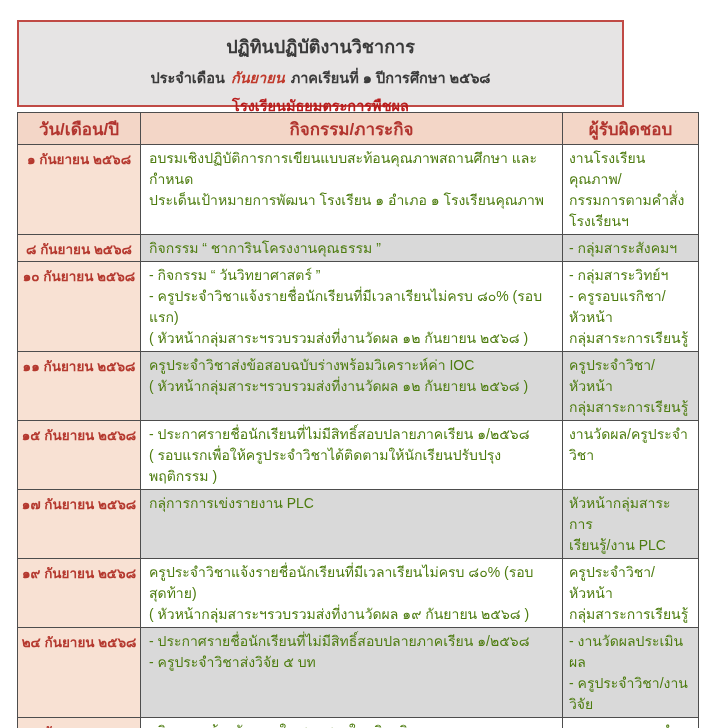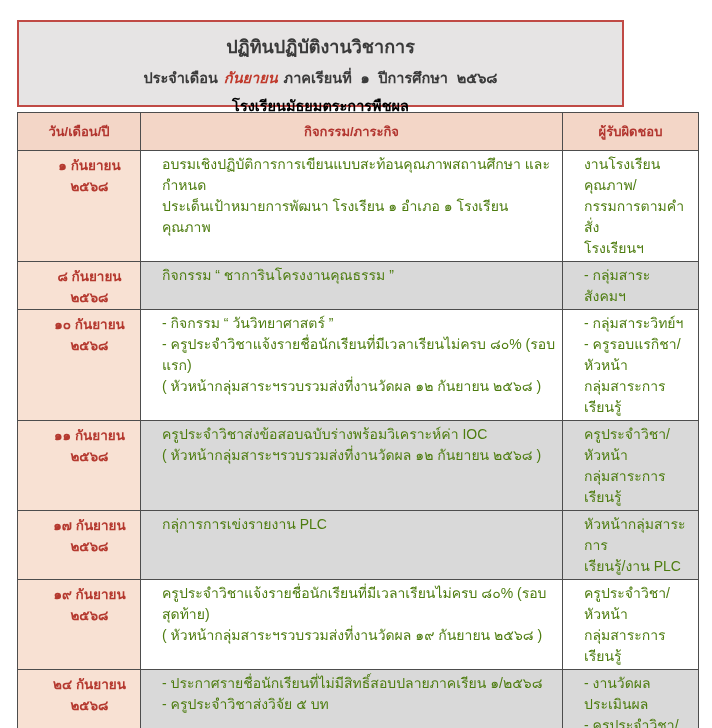--- a/index.html
+++ b/index.html
@@ -6,34 +6,34 @@
   html,body { width:712px; height:728px; background:#ffffff;
     font-family:"Liberation Sans","DejaVu Sans",sans-serif; color:#333333; }
   .page { position:relative; width:712px; height:728px; background:#ffffff; overflow:hidden; }
 
   
   .header-box {
     position:absolute; left:17px; top:20px; width:607px; height:87px;
     background:#e6e4e4; border:2px solid #c04a45; text-align:center;
   }
   .title-line { margin-top:10px; font-size:18px; font-weight:bold; color:#3a3a3a; }
-  .subtitle-line { margin-top:5px; font-size:14.5px; font-weight:bold; color:#3a3a3a;font-family:Liberation Mono, monospace; }
+  .subtitle-line { margin-top:5px; font-size:14.5px; font-weight:bold; color:#3a3a3a; }
   .subtitle-line span { margin:0 3px; }
   .month-red { color:#c0392b; font-style:italic; }
-  .school-line { margin-top:5px; font-size:14.5px; font-weight:bold; color:#000000; }
+  .school-line { margin-top:5px; font-size:14.5px; font-weight:bold; color:#b91c1c; }
 
   
   table.cal {
     position:absolute; left:17px; top:112px; width:681px;
     border-collapse:collapse; table-layout:fixed;
   }
-  table.cal th, table.cal td { border:1px solid #4d4d4d;padding-left:21px; }
+  table.cal th, table.cal td { border:1px solid #4d4d4d; }
   table.cal th {
-    background:#f3d6c7; color:#b2352f; font-weight:bold; font-size:13px;
-    height:27px; text-align:center; vertical-align:middle; padding:8px 0;
+    background:#f3d6c7; color:#b2352f; font-weight:bold; font-size:17px;
+    height:27px; text-align:center; vertical-align:middle; padding:2px 0;
   }
   td.date-cell {
     background:#f8e1d3; color:#b5392f; font-weight:bold; font-size:13.5px;
     text-align:center; vertical-align:top; padding-top:4px;
   }
   td.act-cell, td.resp-cell {
     background:#ffffff; vertical-align:top; font-size:14px; color:#4d7c0f;
     padding:3px 6px 2px 8px;
   }
   td.resp-cell { padding-left:6px; }
@@ -118,20 +118,32 @@
         <td class="act-cell">
           <div class="line">ครูประจำวิชาส่งข้อสอบฉบับร่างพร้อมวิเคราะห์ค่า IOC</div>
           <div class="line">( หัวหน้ากลุ่มสาระฯรวบรวมส่งที่งานวัดผล  ๑๒ กันยายน ๒๕๖๘ )</div>
         </td>
         <td class="resp-cell">
           <div class="line">ครูประจำวิชา/หัวหน้า</div>
           <div class="line">กลุ่มสาระการเรียนรู้</div>
         </td>
       </tr>
 
+      <tr style="height:44px">
+        <td class="date-cell">
+            <div class="line">๑๕ กันยายน ๒๕๖๘</div>
+          </td>
+        <td class="act-cell">
+          <div class="line">- ประกาศรายชื่อนักเรียนที่ไม่มีสิทธิ์สอบปลายภาคเรียน ๑/๒๕๖๘</div>
+          <div class="line">( รอบแรกเพื่อให้ครูประจำวิชาได้ติดตามให้นักเรียนปรับปรุงพฤติกรรม )</div>
+        </td>
+        <td class="resp-cell">
+          <div class="line">งานวัดผล/ครูประจำวิชา</div>
+        </td>
+      </tr>
 
       <tr class="shaded" style="height:45px">
         <td class="date-cell">
             <div class="line">๑๗ กันยายน ๒๕๖๘</div>
           </td>
         <td class="act-cell">
           <div class="line">กลุ่การการเข่งรายงาน PLC</div>
         </td>
         <td class="resp-cell">
           <div class="line">หัวหน้ากลุ่มสาระการ</div>

